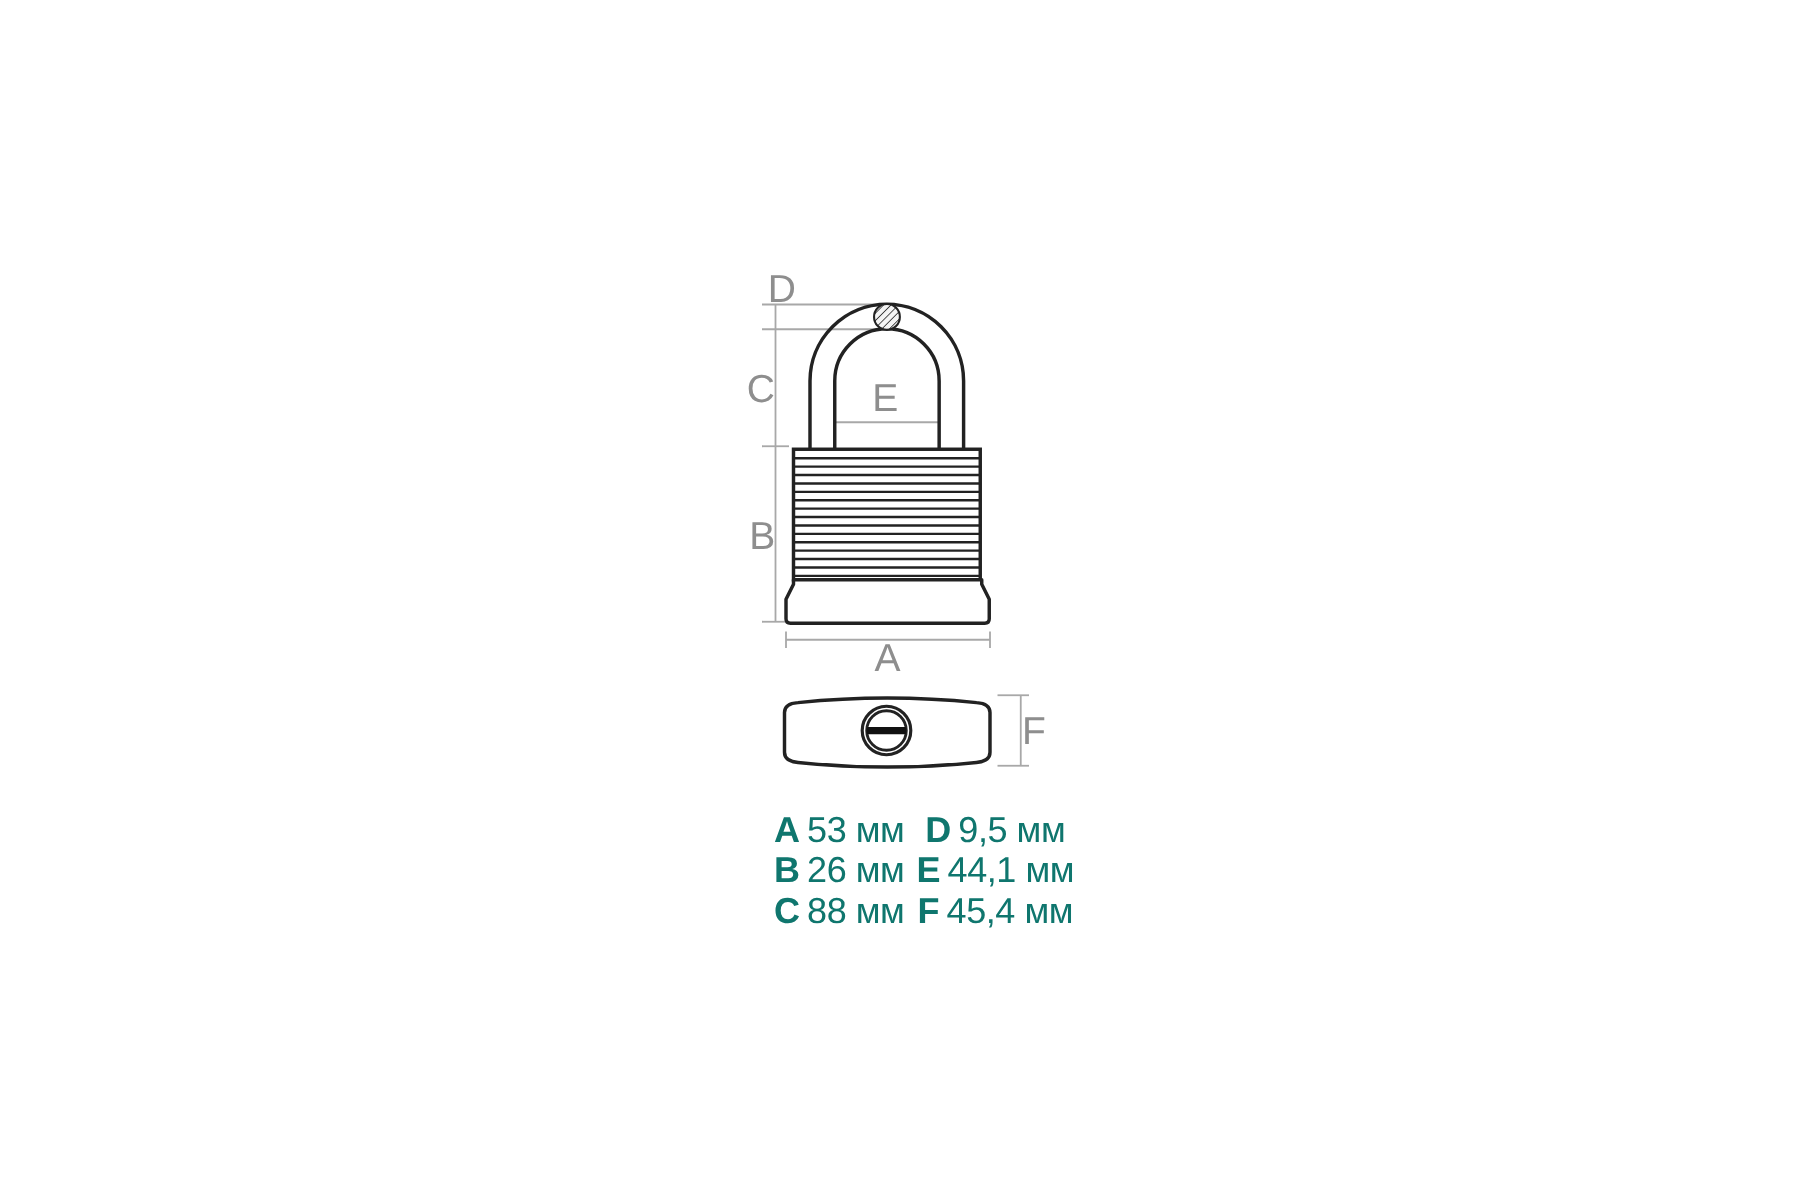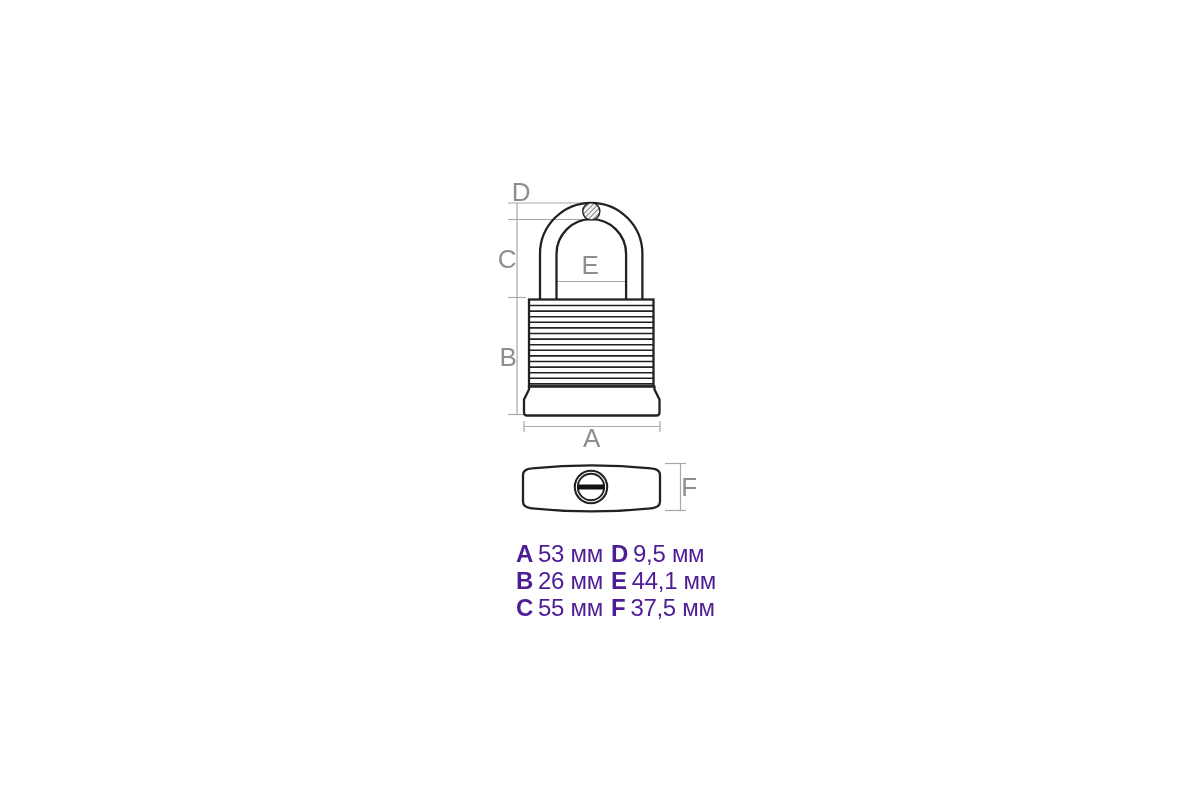--- a/index.html
+++ b/index.html
@@ -20,27 +20,27 @@
   svg { position: absolute; left: 0; top: 0; }
   svg text {
     font-family: "Liberation Sans", sans-serif;
     font-size: 26px;
     fill: #8e8e8e;
     letter-spacing: -0.5px;
   }
   .legend-col {
     position: absolute;
     top: 540px;
-    color: #4c1d95;
+    color: #0f766e;
     font-size: 24px;
     letter-spacing: -0.3px;
     white-space: nowrap;
   }
   .legend-col.col1 { left: 516px; }
-  .legend-col.col2 { left: 611px; }
+  .legend-col.col2 { left: 611px; text-align: center; }
   .legend-row { height: 27.2px; line-height: 27.2px; }
   .legend-letter { font-weight: bold; margin-right: 5px; }
 </style>
 </head>
 <body>
 
 <div class="canvas">
 
   <svg width="1200" height="800" viewBox="0 0 1200 800">
     <defs>
@@ -118,28 +118,28 @@
   </svg>
 
   <div class="legend-col col1">
     <div class="legend-row">
       <span class="legend-letter">A</span><span>53 мм</span>
     </div>
     <div class="legend-row">
       <span class="legend-letter">B</span><span>26 мм</span>
     </div>
     <div class="legend-row">
-      <span class="legend-letter">C</span><span>55 мм</span>
+      <span class="legend-letter">C</span><span>88 мм</span>
     </div>
   </div>
   <div class="legend-col col2">
     <div class="legend-row">
       <span class="legend-letter">D</span><span>9,5 мм</span>
     </div>
     <div class="legend-row">
       <span class="legend-letter">E</span><span>44,1 мм</span>
     </div>
     <div class="legend-row">
-      <span class="legend-letter">F</span><span>37,5 мм</span>
+      <span class="legend-letter">F</span><span>45,4 мм</span>
     </div>
   </div>
 
 </div>
 
 </body></html>

